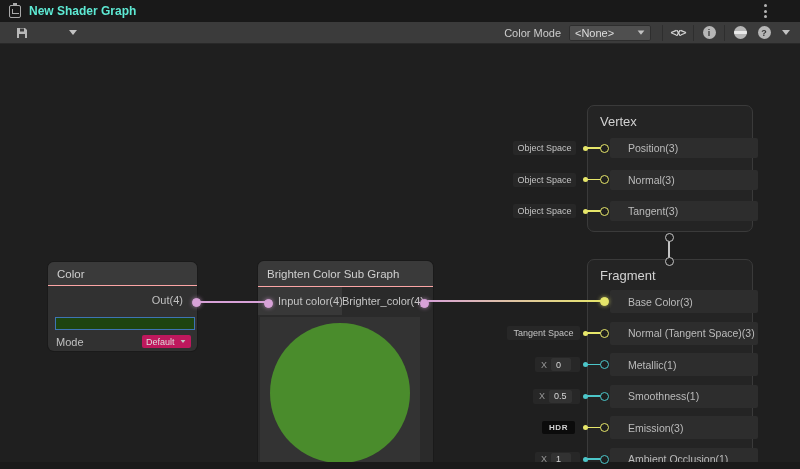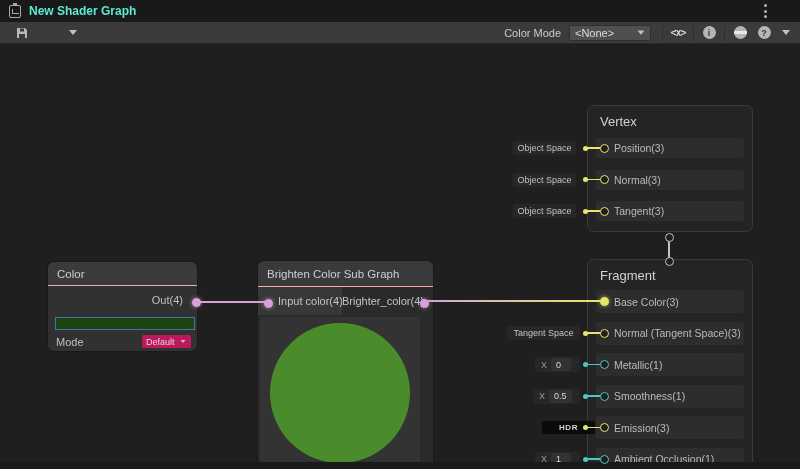--- a/index.html
+++ b/index.html
@@ -39,21 +39,21 @@
 
   
   .canvas { position:absolute; left:0; top:44px; width:800px; height:425px; background:#1f1f1f; }
   .bottom-strip { position:absolute; left:0; top:418px; width:800px; height:7px; background:#1a1a1a; }
 
   
   .ctx-node { position:absolute; width:166px; background:#242424; border:1px solid #3a3a3a; border-radius:7px; }
   #vertex-node { left:587px; top:61px; height:127px; }
   #fragment-node { left:587px; top:215px; height:223px; }
   .ctx-title { position:absolute; left:12px; top:8px; font-size:13px; color:#d2d2d2; }
-  .block-row { position:absolute; left:8px; width:148px; background:#2d2d2d; border-radius:2px;
+  .block-row { position:absolute; left:22px; width:148px; background:#2d2d2d; border-radius:2px;
                display:flex; align-items:center; padding-left:18px; font-size:10.5px; color:#bbbbbb; }
   .vrow { height:20px; }
   .frow { height:23px; }
 
   
   .body-node { position:absolute; border-radius:6px; overflow:hidden; box-shadow:0 0 0 1px #1a1a1a; }
   #color-node { left:48px; top:218px; width:149px; height:89px; background:#313131; }
   #subgraph-node { left:258px; top:217px; width:175px; height:213px; background:#2a2a2a; }
   .node-header { height:24px; background:#3a3a3a; display:flex; align-items:center; padding-left:9px;
                  font-size:11.5px; color:#cfcfcf; border-bottom:1px solid #fca5a5; }
@@ -252,21 +252,21 @@
       </div>
 
     <div class="chip chip-val" style="left:535px; top:313px; width:45px; height:15px;">
       <span class="xlabel">X</span>
       <span class="vfield">0</span>
       </div>
     <div class="chip chip-val" style="left:533px; top:344.5px; width:47px; height:15px;">
       <span class="xlabel">X</span>
       <span class="vfield">0.5</span>
       </div>
-    <div class="chip hdr-chip" style="left:542px; top:377px; width:53px; height:13px;">
+    <div class="chip hdr-chip" style="left:542px; top:377px; width:33px; height:13px;">
       <span>HDR</span>
       </div>
     <div class="chip chip-val" style="left:535px; top:407.5px; width:45px; height:15px;">
       <span class="xlabel">X</span>
       <span class="vfield">1</span>
       </div>
 
     <div class="port p-v3" style="left:599.5px; top:99.5px;"></div>
     <div class="port p-v3" style="left:599.5px; top:131px;"></div>
     <div class="port p-v3" style="left:599.5px; top:162.5px;"></div>

